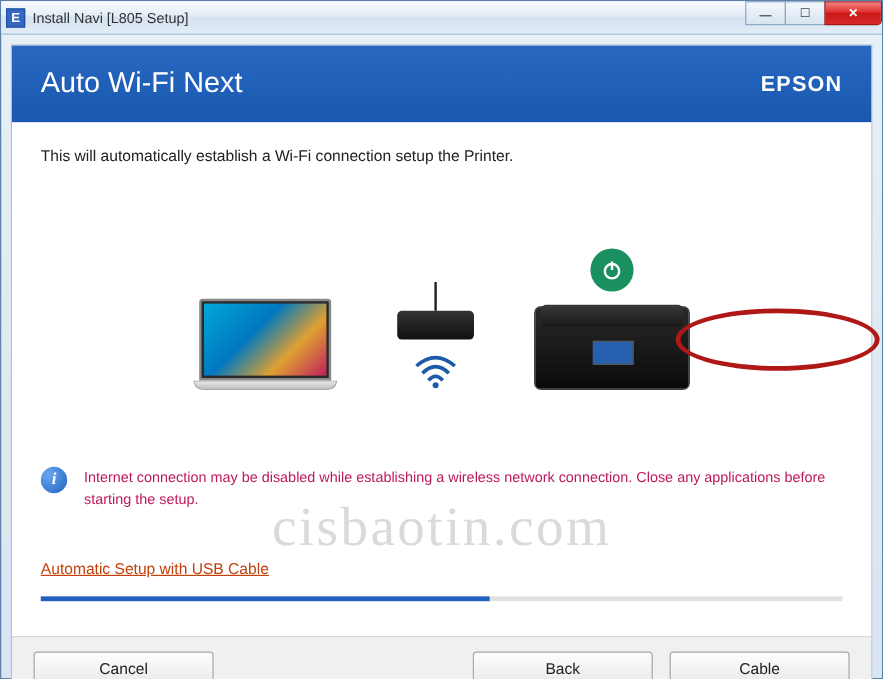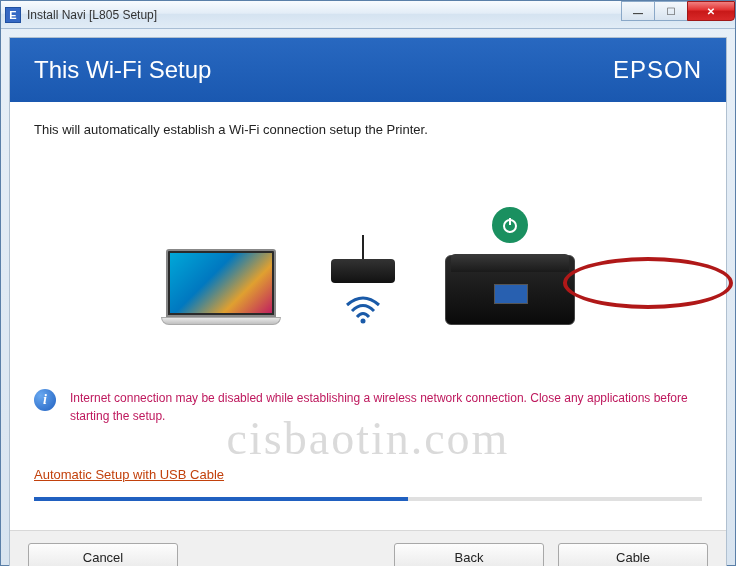--- a/index.html
+++ b/index.html
@@ -92,22 +92,22 @@
       justify-content: space-between;
       padding: 0 24px;
     }
     .header-title {
       color: white;
       font-size: 24px;
       font-weight: 300;
     }
     .brand {
       color: white;
-      font-size: 24px;
-      font-weight: normal;
+      font-size: 18px;
+      font-weight: bold;
       letter-spacing: 1px;
     }
     .content-area {
       flex: 1;
       padding: 20px 24px 10px 24px;
       position: relative;
       background: white;
     }
     .desc-text {
       font-size: 13px;
@@ -319,21 +319,21 @@
     <div class="title-text">Install Navi [L805 Setup]</div>
     <div class="window-controls">
       <div class="wc-btn min"></div>
       <div class="wc-btn max"></div>
       <div class="wc-btn close"></div>
     </div>
   </div>
 
   <div class="inner-frame">
     <div class="header-band">
-      <div class="header-title">This Wi-Fi Setup</div>
+      <div class="header-title">Auto Wi-Fi Next</div>
       <div class="brand">EPSON</div>
     </div>
 
     <div class="content-area">
       <div class="desc-text">This will automatically establish a Wi-Fi connection setup the Printer.</div>
 
       <div class="illustration">
         <div class="laptop">
           <div class="laptop-screen">
               <div class="laptop-display"></div>

